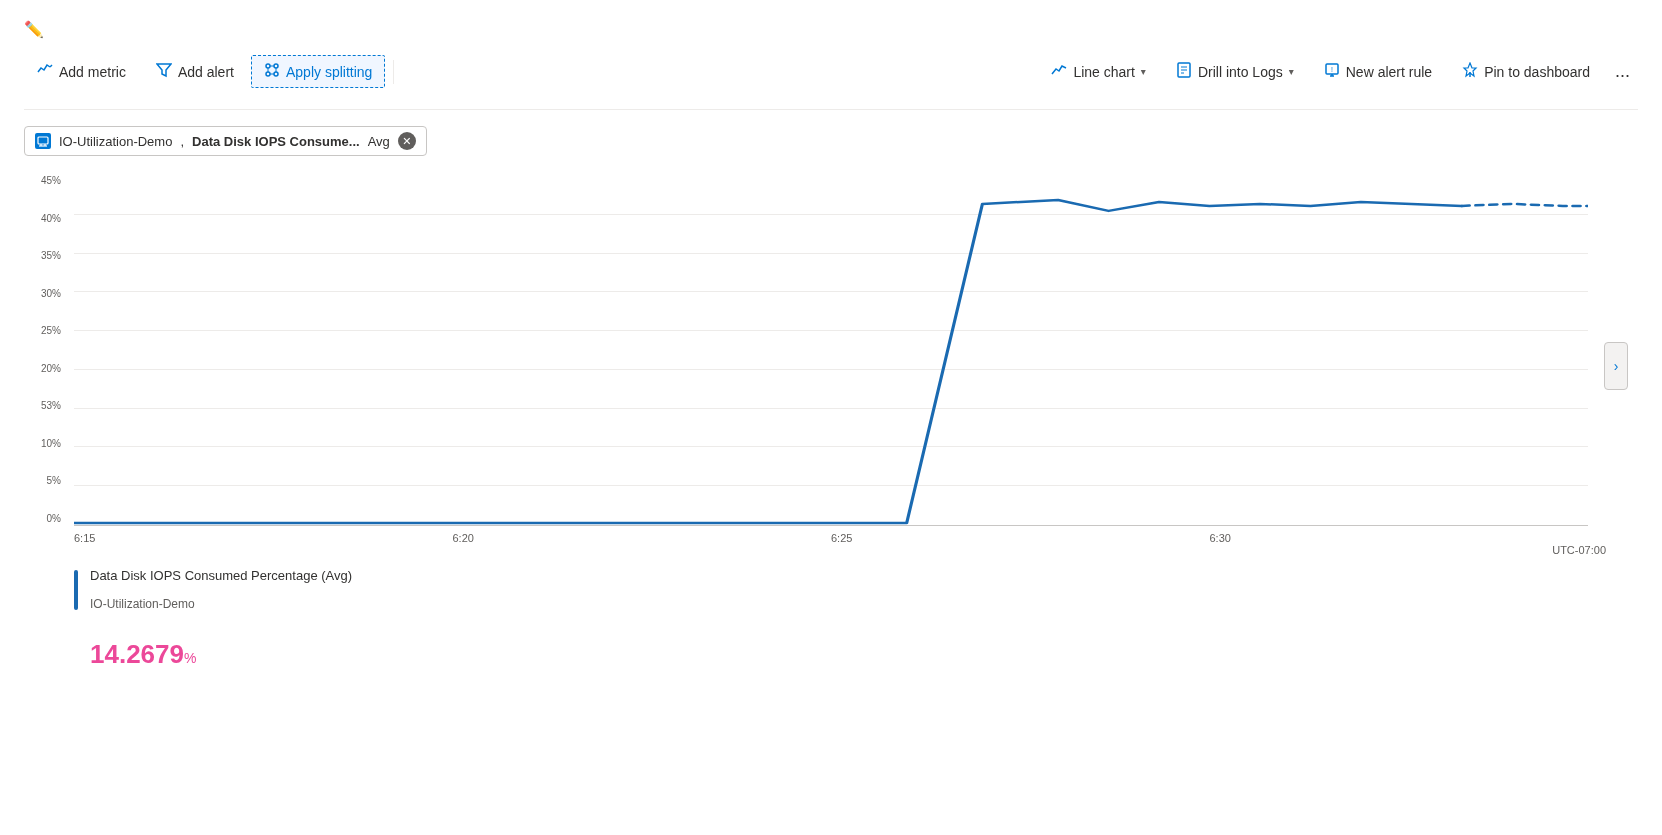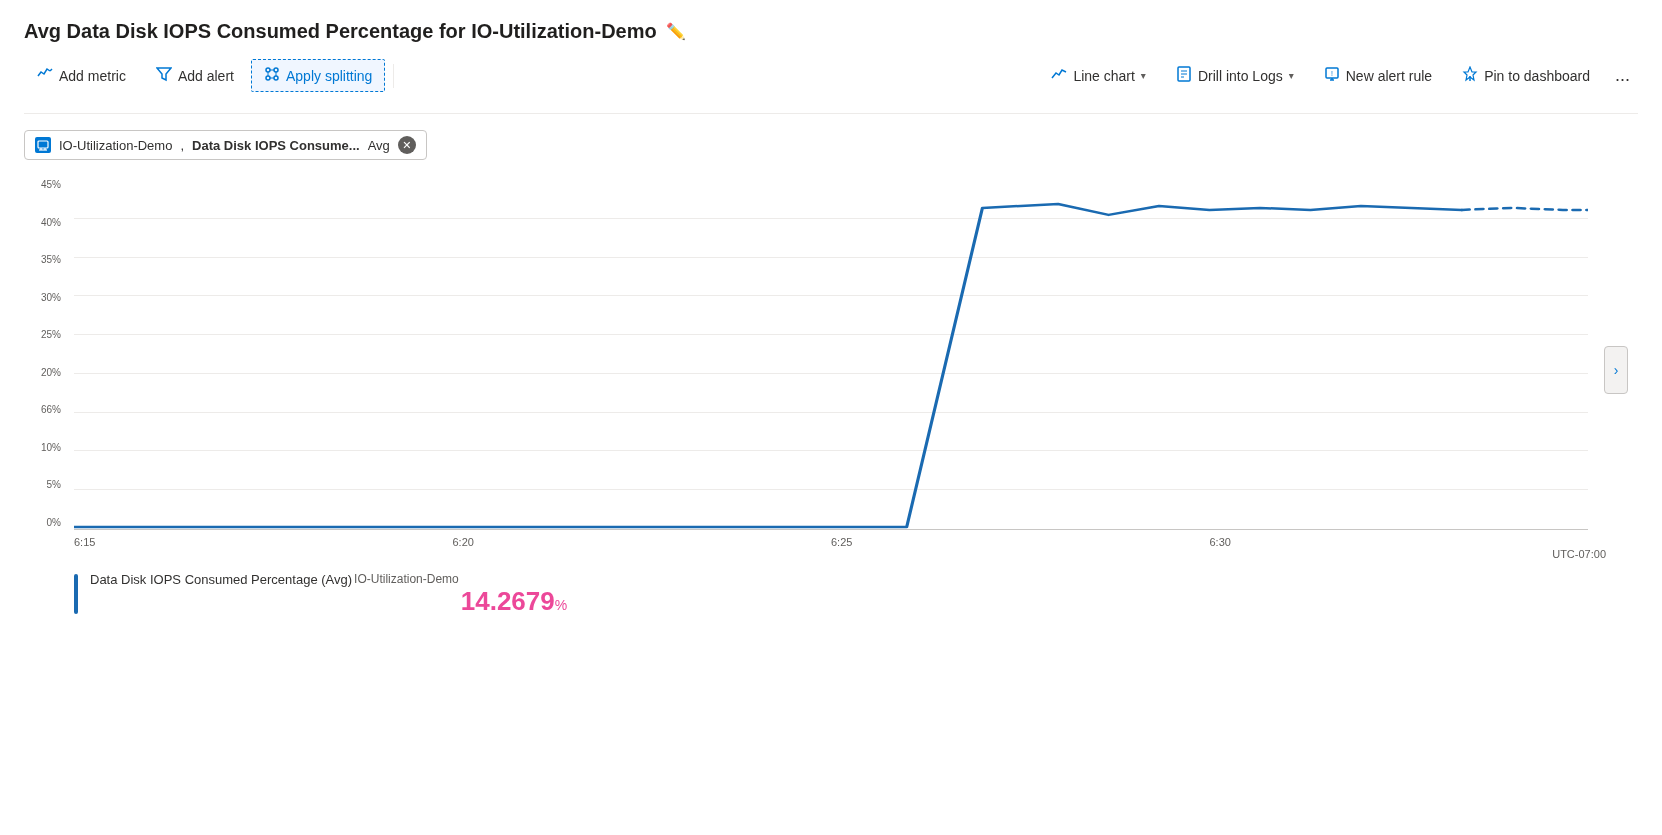--- a/index.html
+++ b/index.html
@@ -232,22 +232,22 @@
     .legend-color-bar {
       width: 4px;
       height: 40px;
       background: #1a6ab1;
       border-radius: 2px;
       flex-shrink: 0;
       margin-top: 2px;
     }
     .legend-text {
       display: flex;
-      flex-direction: row;
-      gap: 2px;
+      flex-direction: column;
+      gap: 14px;
     }
     .legend-title {
       font-size: 13px;
       color: #323130;
     }
     .legend-subtitle {
       font-size: 12px;
       color: #605e5c;
     }
     .legend-value {
@@ -261,21 +261,20 @@
       font-weight: 400;
     }
   </style>
 </head>
 <body>
 
 
 
 
 <div class="page-title">
-  <span>Avg Data Disk IOPS Consumed Percentage for IO-Utilization-Demo</span>
   <span class="edit-icon" title="Edit">✏️</span>
 </div>
 
 
 <div class="toolbar">
   <button class="toolbar-btn">
     <span class="btn-icon">
       <svg width="16" height="16" viewBox="0 0 16 16" fill="none">
           <polyline points="1,10 4,6 7,8 10,3 13,5" stroke="#0078d4" stroke-width="1.5" fill="none"></polyline>
           <line x1="13" y1="5" x2="15" y2="3" stroke="#0078d4" stroke-width="1.5"></line>
@@ -380,21 +379,21 @@
 </div>
 
 
 <div class="chart-container">
   <div class="chart-area">
 
     <div class="y-axis">
       <span class="y-label">0%</span>
       <span class="y-label">5%</span>
       <span class="y-label">10%</span>
-      <span class="y-label">66%</span>
+      <span class="y-label">53%</span>
       <span class="y-label">20%</span>
       <span class="y-label">25%</span>
       <span class="y-label">30%</span>
       <span class="y-label">35%</span>
       <span class="y-label">40%</span>
       <span class="y-label">45%</span>
     </div>
 
     <div class="chart-plot">
 

